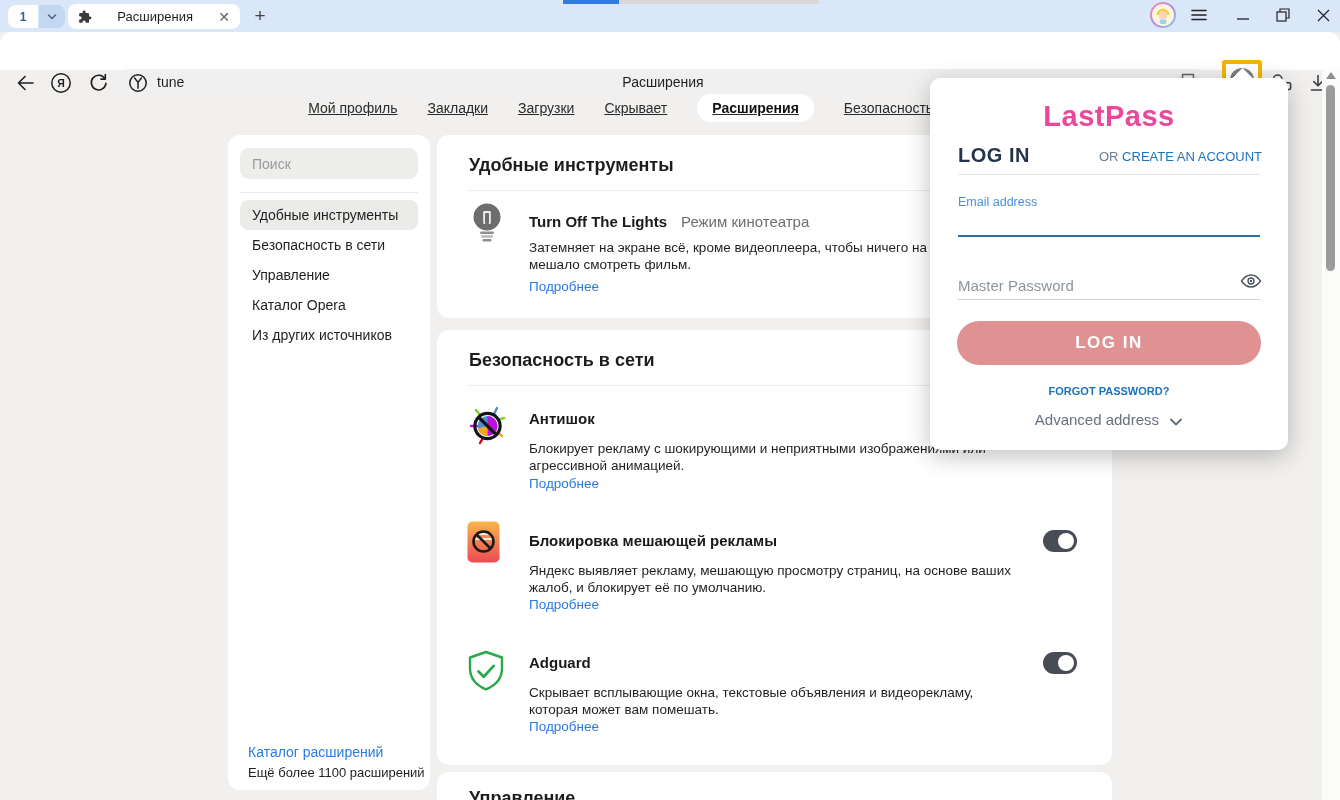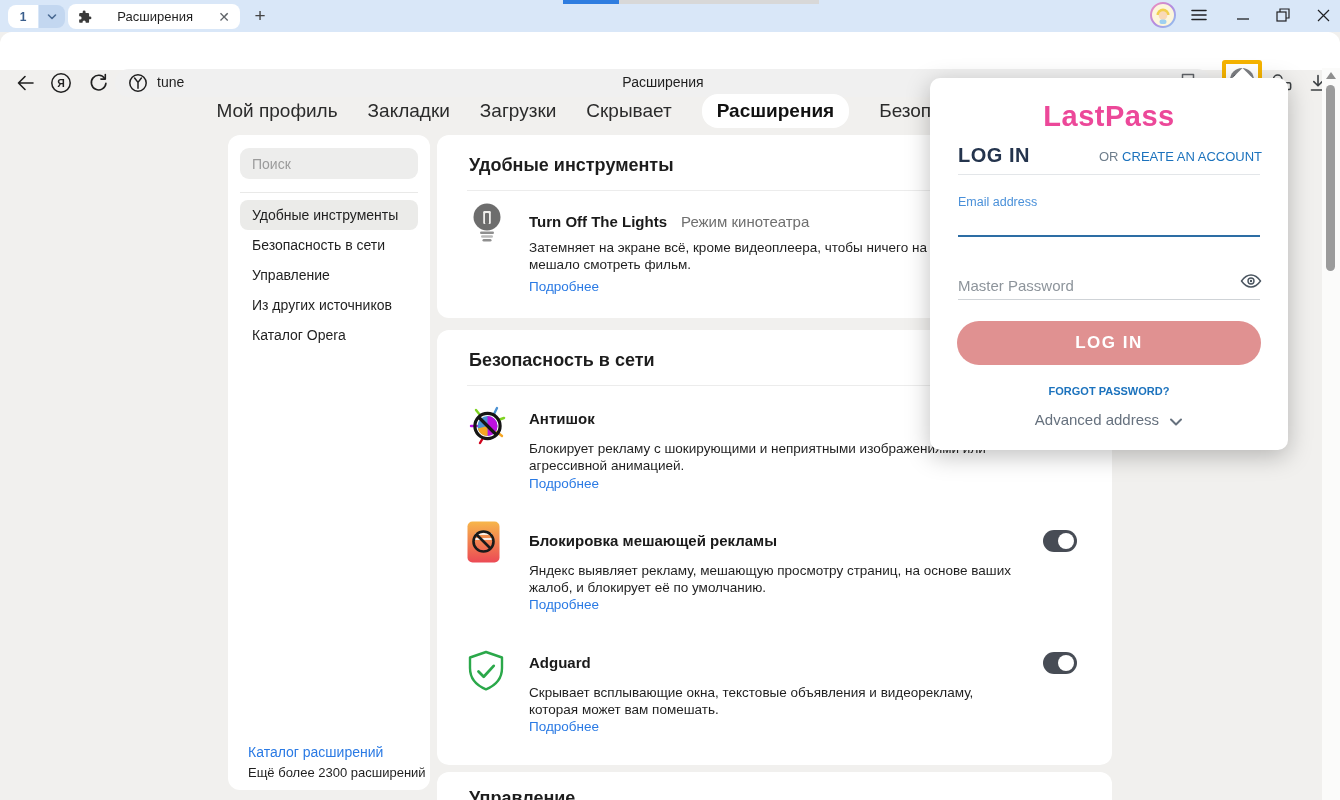--- a/index.html
+++ b/index.html
@@ -32,21 +32,21 @@
   .omni-tune-icon { position:absolute; left:13px; top:4px; }
   .omni-query { position:absolute; left:42px; top:5px; font-size:14px; color:#1f1f1f; }
   .omni-title { position:absolute; left:0; right:0; top:5px; text-align:center; font-size:14px; color:#1f1f1f; }
   .omni-more { position:absolute; right:46px; top:2px; font-size:15px; letter-spacing:2px; color:#5f6368; }
   .omni-bookmark { position:absolute; right:14px; top:4px; }
   .lp-toolbar-btn { position:absolute; left:1222px; top:28px; width:40px; height:40px; background:#fff;
     border:4px solid #f5b301; border-radius:3px; display:flex; align-items:center; justify-content:center; }
 
   
   #pagetabs { position:absolute; left:0; top:94px; width:1340px; display:flex; justify-content:center;
-    align-items:center; gap:30px; font-size:19px; color:#2b2b2b; }
+    align-items:center; gap:30px; font-size:14px; color:#2b2b2b;text-decoration:underline; }
   .ptab { padding:6px 0; }
   .ptab-active { background:#fff; border-radius:16px; padding:6px 15px; font-weight:bold; color:#111; }
 
   
   #sidebar { position:absolute; left:228px; top:135px; width:202px; height:655px; background:#fff; border-radius:12px; }
   .sb-search { position:absolute; left:12px; top:13px; width:178px; height:31px; background:#ededec; border:none;
     border-radius:9px; padding:0 12px; font-size:14px; color:#1f1f1f; font-family:"Liberation Sans",sans-serif; outline:none; }
   .sb-search::placeholder { color:#9b9b9b; }
   .sb-divider { position:absolute; left:12px; top:57px; width:178px; height:1px; background:#e9e9e8; }
   .sb-list { position:absolute; left:12px; top:65px; width:178px; }
@@ -236,26 +236,26 @@
     <span class="ptab">Настройки</span>
   </div>
 
   <div id="sidebar">
     <input class="sb-search" type="text" placeholder="Поиск" style="">
     <div class="sb-divider"></div>
     <div class="sb-list">
       <div class="sb-item selected">Удобные инструменты</div>
       <div class="sb-item">Безопасность в сети</div>
       <div class="sb-item">Управление</div>
+      <div class="sb-item">Каталог Opera</div>
       <div class="sb-item">Из других источников</div>
-      <div class="sb-item">Каталог Opera</div>
     </div>
     <div class="sb-footer">
       <div class="sb-link">Каталог расширений</div>
-      <div class="sb-note">Ещё более 2300 расширений</div>
+      <div class="sb-note">Ещё более 1100 расширений</div>
     </div>
   </div>
 
   <div class="card" id="card-tools">
     <div class="card-h">Удобные инструменты</div>
     <div class="card-divider"></div>
     <div class="ext-icon" style="top:66px;">
       <svg width="42" height="46" viewBox="0 0 42 46">
         <circle cx="21" cy="16" r="13.5" fill="#6d6d6d"></circle>
         <rect x="17.2" y="10" width="7.6" height="13" rx="1.2" fill="#efeeec"></rect>

